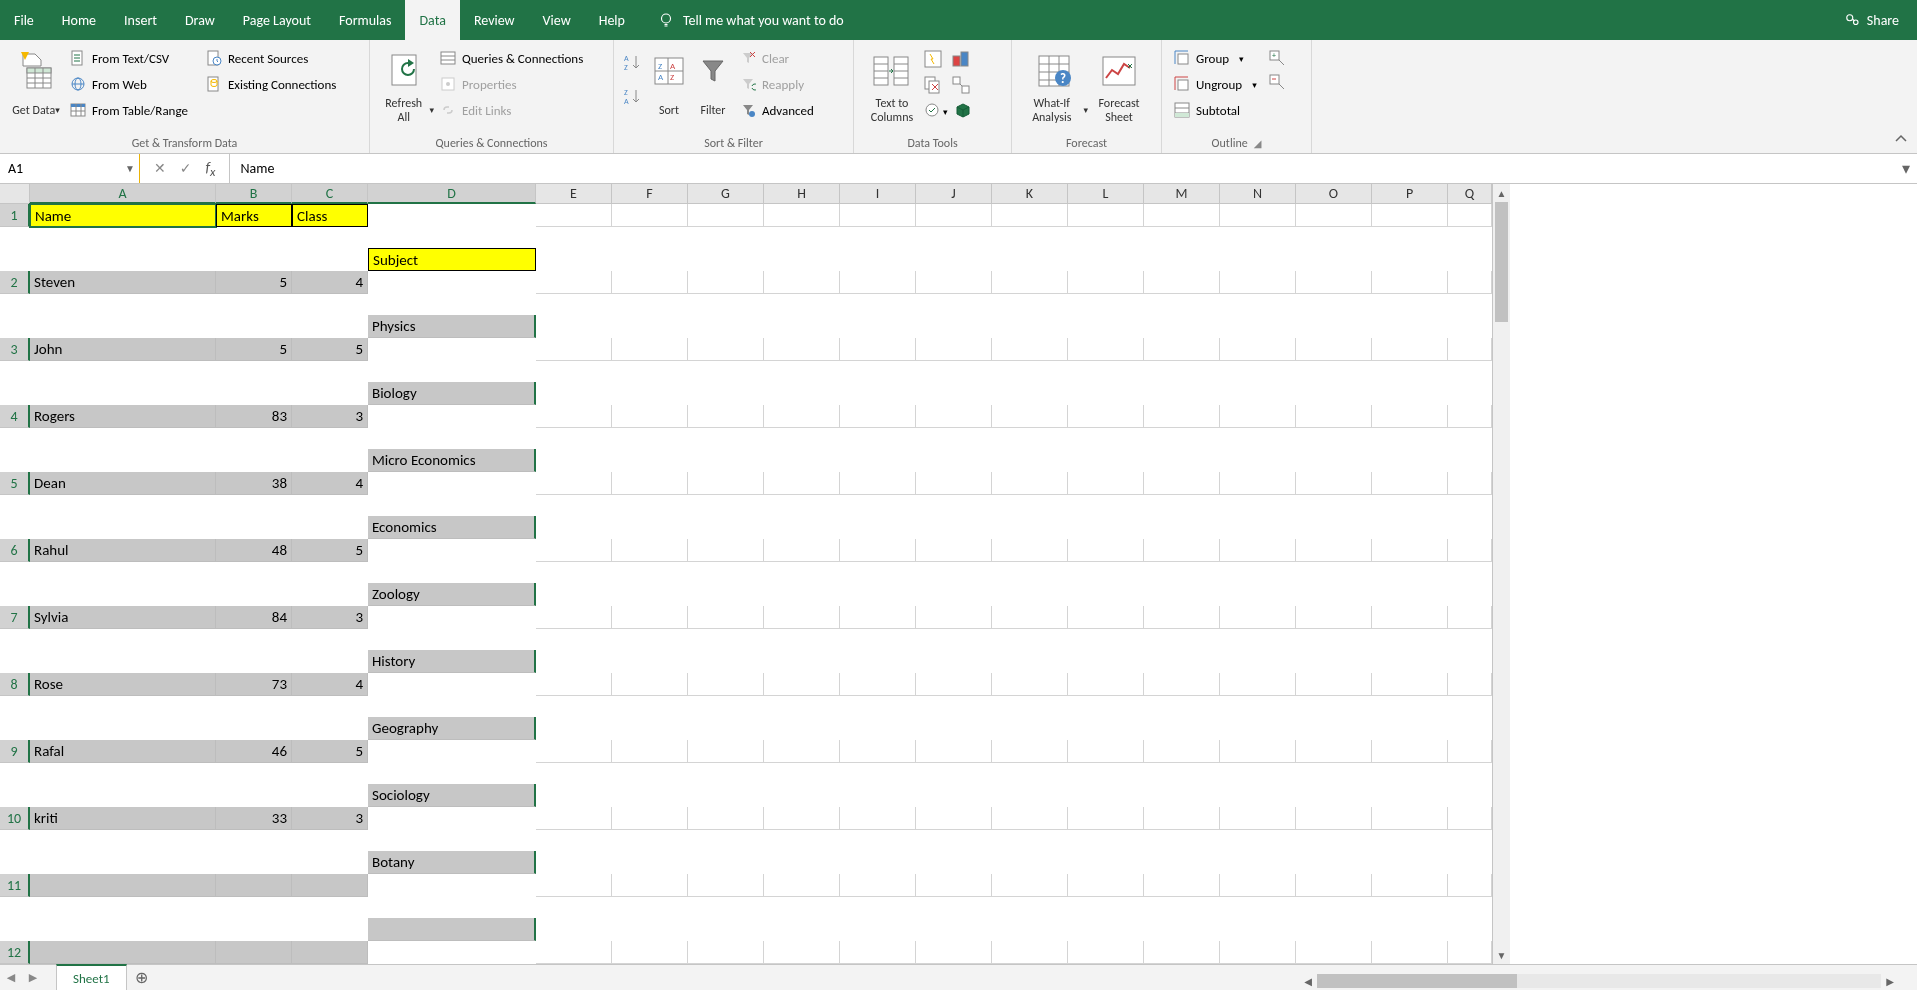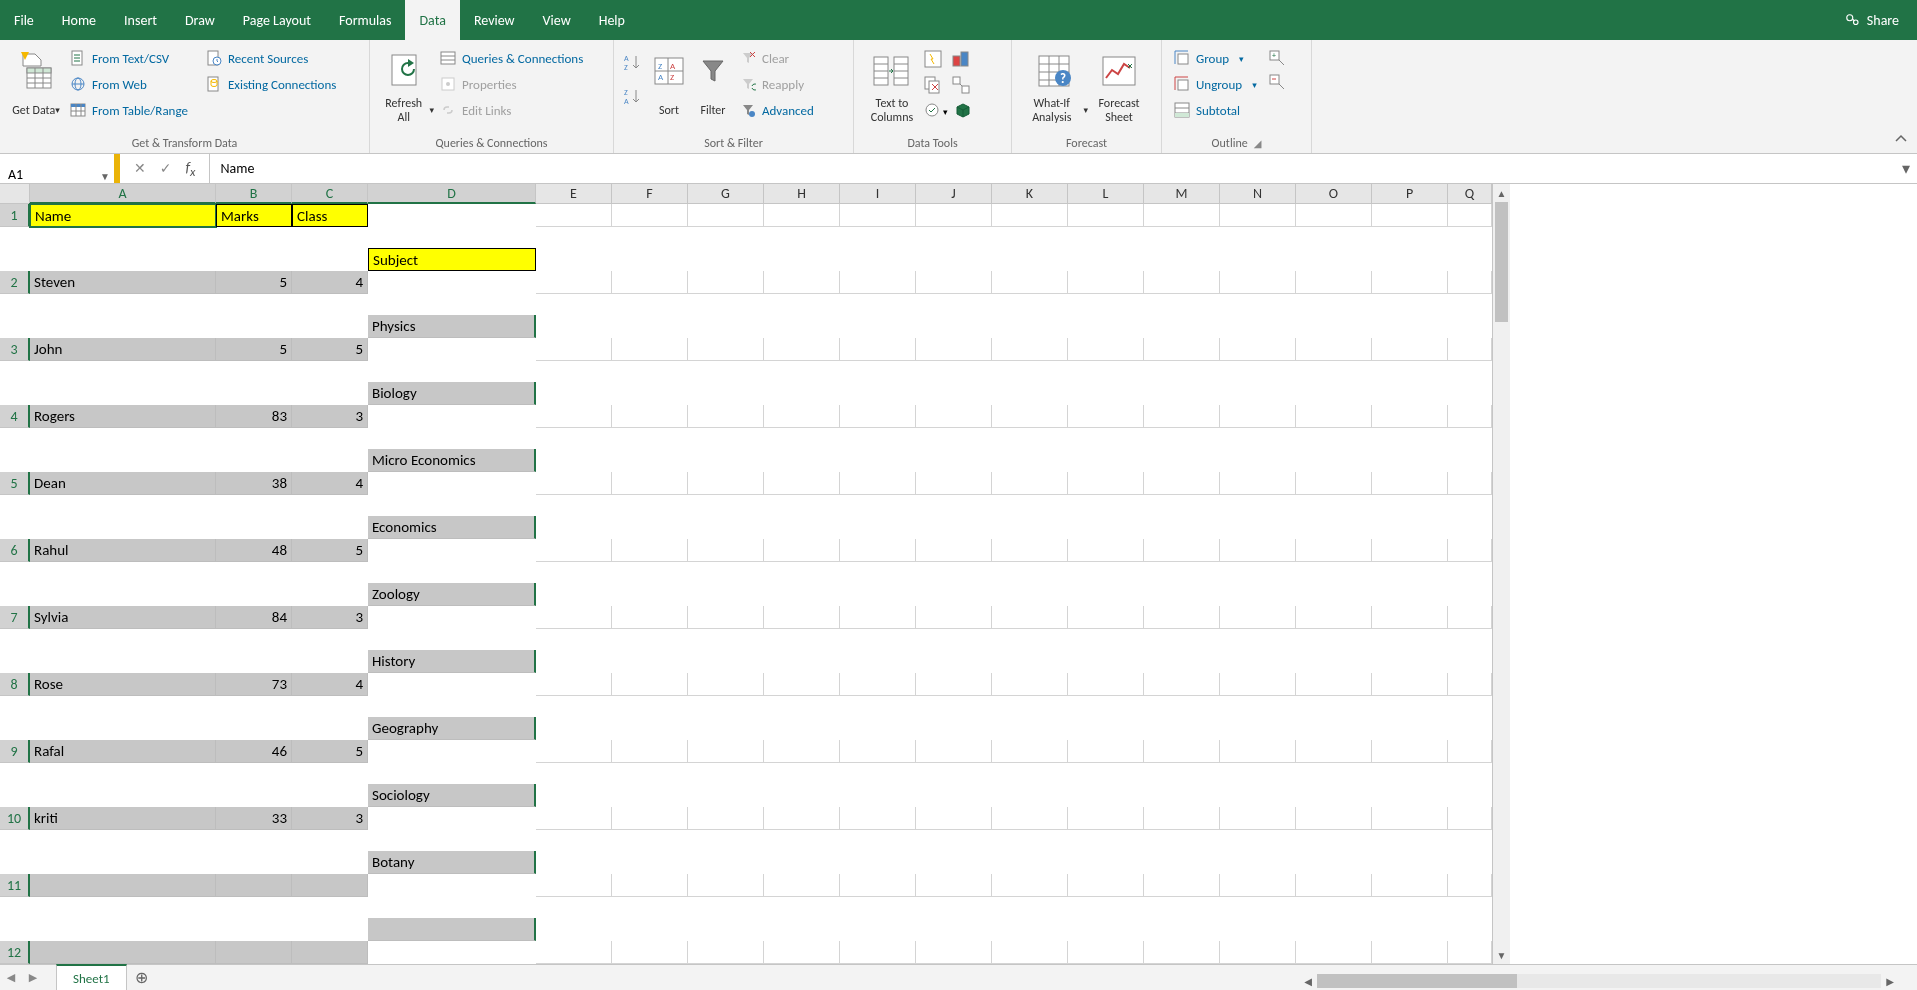--- a/index.html
+++ b/index.html
@@ -17,29 +17,29 @@
 
 
 .ribbon{background:#f3f3f3;height:114px;border-bottom:1px solid #c5c5c5;display:flex;position:relative;}
 .group{border-right:1px solid #d8d8d8;padding:4px 8px 0 8px;display:flex;flex-direction:column;justify-content:space-between;}
 .group-label{text-align:center;font-size:12px;color:#666;padding-bottom:3px;}
 .group-body{display:flex;align-items:flex-start;gap:2px;height:94px;}
 .bigbtn{display:flex;flex-direction:column;align-items:center;justify-content:flex-end;width:56px;height:86px;font-size:12px;color:#333;text-align:center;line-height:1.2;padding:2px 0;cursor:pointer;}
 .bigbtn .ic{height:42px;display:flex;align-items:center;justify-content:center;}
 .bigbtn .lbl{height:36px;display:flex;align-items:center;justify-content:center;}
 .stack{display:flex;flex-direction:column;gap:6px;padding-top:4px;}
-.smallbtn{display:flex;align-items:center;gap:6px;font-size:13px;color:#0369a1;cursor:pointer;padding:2px 4px;white-space:nowrap;}
+.smallbtn{display:flex;align-items:center;gap:6px;font-size:13px;color:#000000;cursor:pointer;padding:2px 4px;white-space:nowrap;}
 .smallbtn.disabled{color:#a0a0a0;}
 .smallbtn .sic{width:16px;height:16px;display:flex;align-items:center;justify-content:center;}
 .collapse{position:absolute;right:8px;bottom:6px;cursor:pointer;}
 .dlaunch{font-size:10px;color:#888;margin-left:6px;}
 
 
 .fbar{height:30px;border-bottom:1px solid #c5c5c5;display:flex;align-items:stretch;}
-.namebox{width:120px;border-right:6px solid #eab308;display:flex;align-items:flex-end;padding:0 8px;font-size:14px;position:relative;background:#fff;}
+.namebox{width:140px;border-right:1px solid #eab308;display:flex;align-items:center;padding:0 8px;font-size:14px;position:relative;background:#fff;}
 .namebox .dd{position:absolute;right:4px;color:#666;font-size:10px;}
 .fxicons{display:flex;align-items:center;gap:14px;padding:0 14px;border-right:1px solid #c5c5c5;color:#888;}
 .fxicons span{cursor:pointer;font-size:14px;}
 .fxicons .fx{font-style:italic;color:#555;font-size:15px;}
 .finput{flex:1;display:flex;align-items:center;padding:0 10px;font-size:14px;background:#fff;}
 .fexpand{width:22px;display:flex;align-items:center;justify-content:center;color:#666;cursor:pointer;}
 
 
 .gridwrap{flex:1;display:flex;position:relative;overflow:hidden;}
 .sheet{display:grid;position:relative;}
@@ -80,20 +80,29 @@
     <div class="tab">File</div>
       <div class="tab">Home</div>
       <div class="tab">Insert</div>
       <div class="tab">Draw</div>
       <div class="tab">Page Layout</div>
       <div class="tab">Formulas</div>
       <div class="tab active">Data</div>
       <div class="tab">Review</div>
       <div class="tab">View</div>
       <div class="tab">Help</div>
+      <div class="tellme">
+      <span>
+          <svg viewBox="0 0 24 24" width="18" height="18" fill="none" stroke="#fff" stroke-width="1.5">
+            <circle cx="12" cy="10" r="6"></circle>
+            <path d="M10 18h4M10 20h4"></path>
+          </svg>
+        </span>
+      <span>Tell me what you want to do</span>
+    </div>
     <div class="share">
       <span>
           <svg viewBox="0 0 24 24" width="18" height="18" fill="none" stroke="#fff" stroke-width="1.5">
             <circle cx="9" cy="9" r="4"></circle>
             <circle cx="17" cy="15" r="3"></circle>
             <path d="M13 11l2 2"></path>
           </svg>
         </span>
       <span>Share</span>
     </div>

